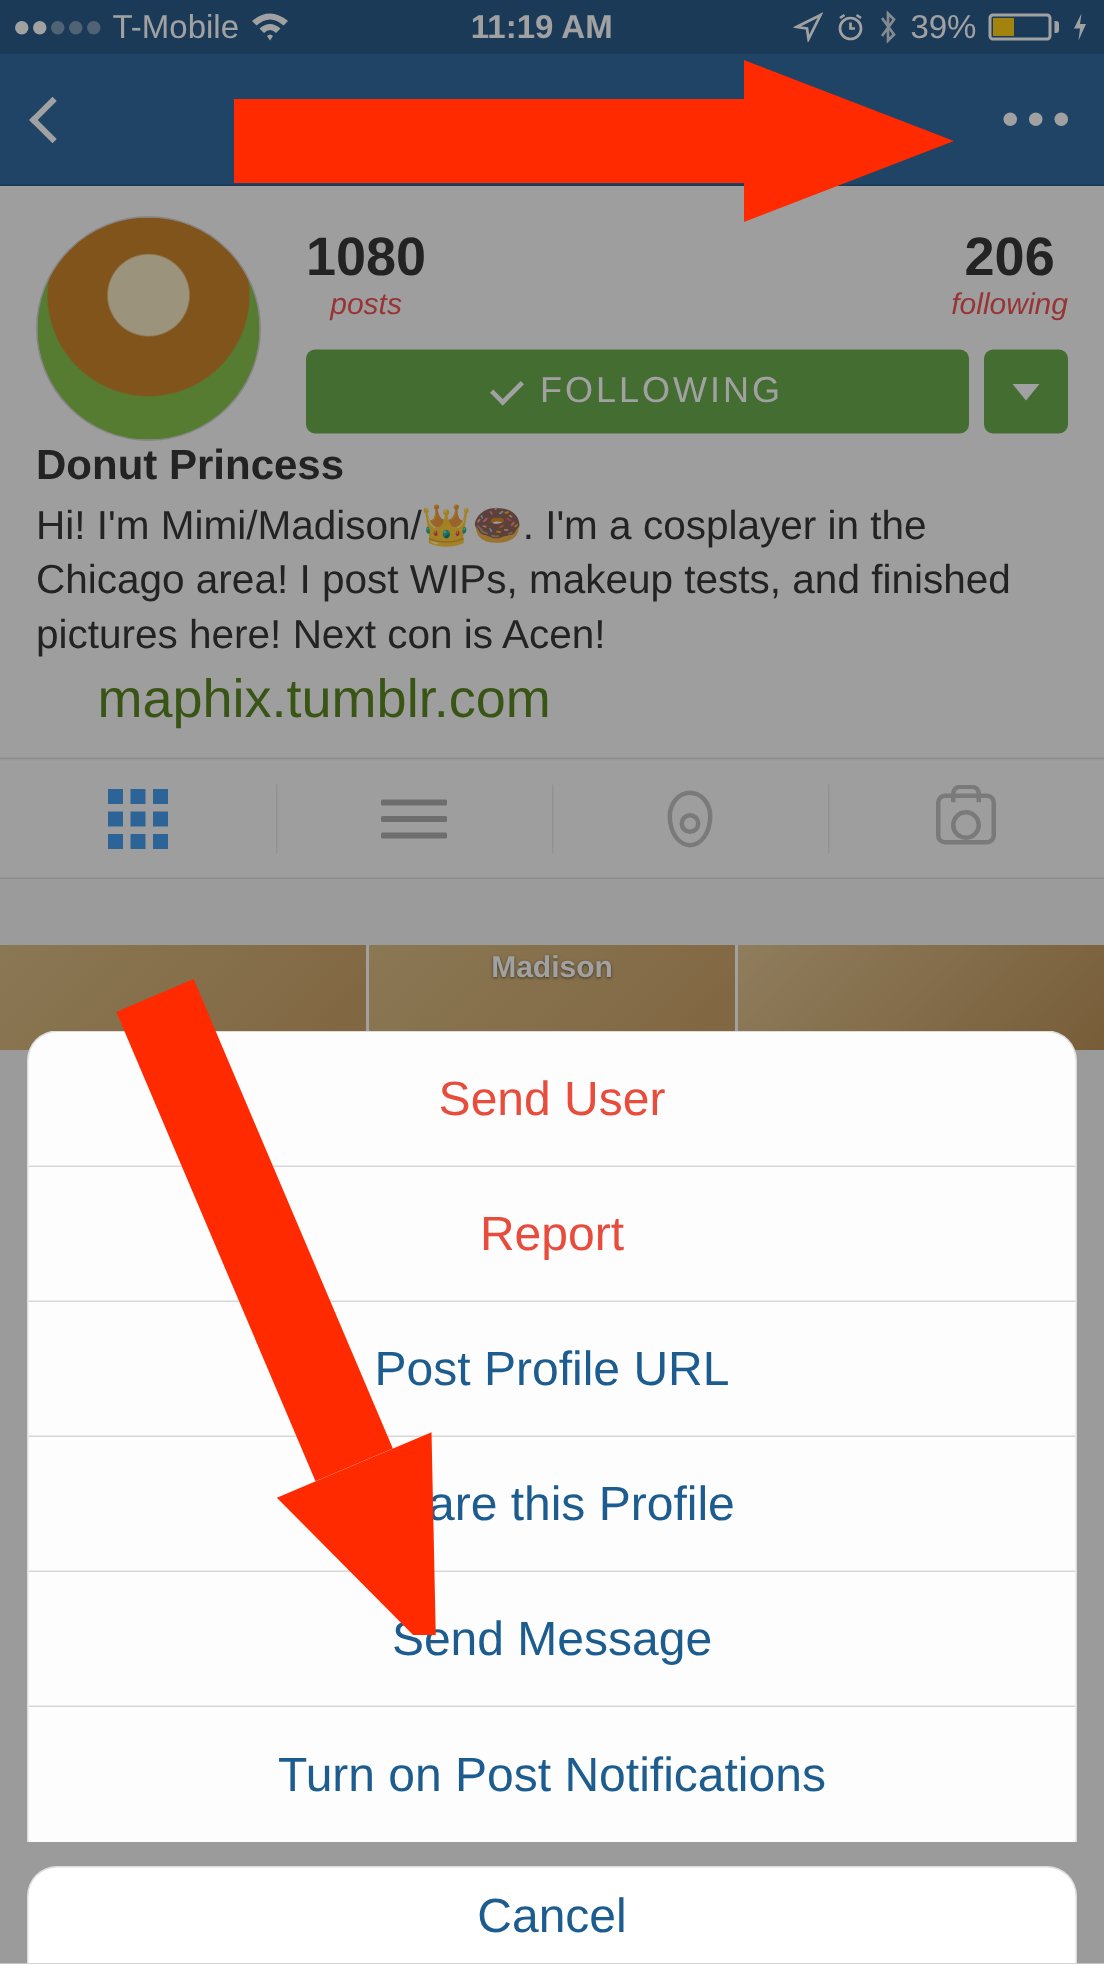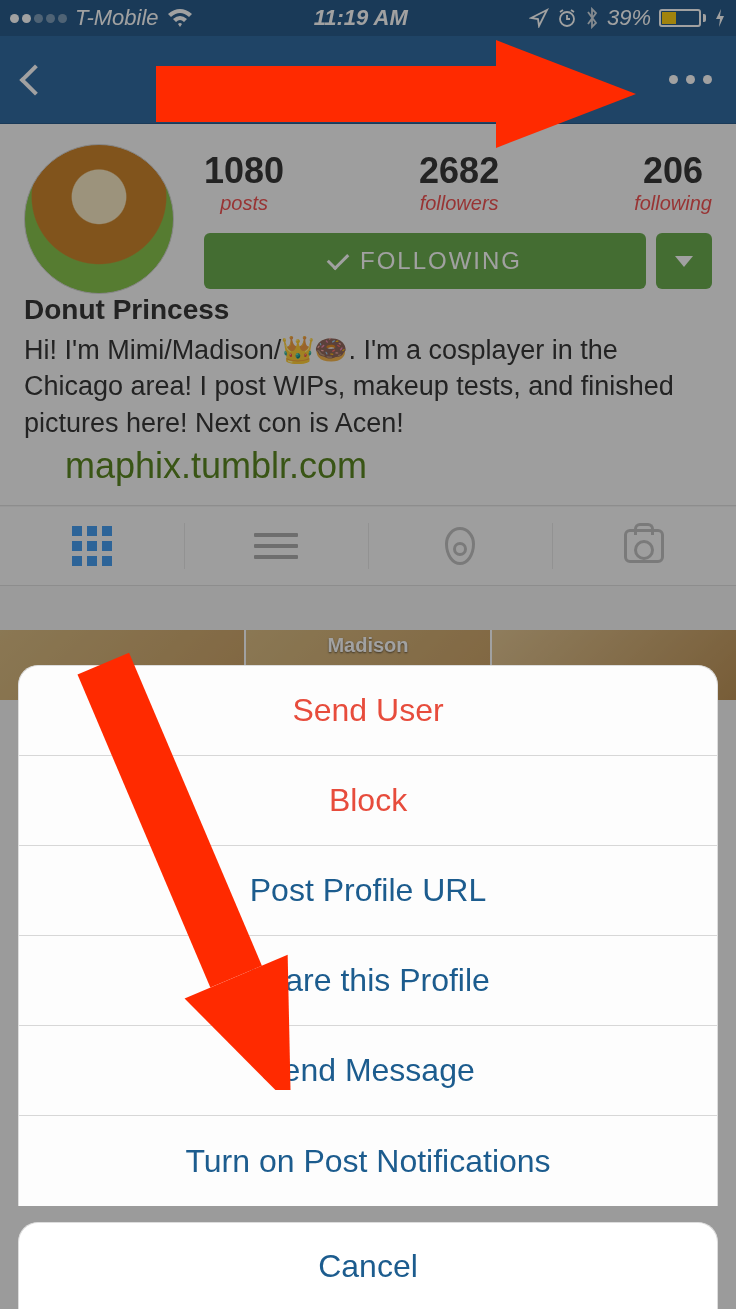--- a/index.html
+++ b/index.html
@@ -1,20 +1,20 @@
 <!DOCTYPE html>
 <html><head>
 <meta charset="utf-8">
 <style>
   * { box-sizing: border-box; margin: 0; padding: 0; }
   html, body { width: 736px; height: 1309px; font-family: -apple-system, Helvetica, Arial, sans-serif; overflow: hidden; }
   .screen { width: 736px; height: 1309px; position: relative; background: #f5f5f5; }
 
   
-  .statusbar { height: 36px; background: #174f82; color: #fff; display: flex; align-items: center; justify-content: space-between; padding: 0 10px; font-size: 22px; font-weight: 500; font-style: italic; }
+  .statusbar { height: 36px; background: #174f82; color: #fff; display: flex; align-items: center; justify-content: space-between; padding: 0 10px; font-size: 22px; font-weight: 500; }
   .statusbar .left, .statusbar .right { display: flex; align-items: center; gap: 8px; }
   .dots { display:flex; gap:3px; align-items:center; }
   .dots span { width:9px; height:9px; border-radius:50%; background: rgba(255,255,255,.4); }
   .dots span.on { background:#fff; }
   .battery { display:inline-flex; align-items:center; gap:2px; }
   .battery .shell { width:42px; height:18px; border:2px solid #fff; border-radius:3px; position:relative; }
   .battery .fill { position:absolute; left:1px; top:1px; bottom:1px; width:38%; background:#ffcc00; }
   .battery .cap { width:3px; height:8px; background:#fff; border-radius:0 2px 2px 0; }
 
   
@@ -65,21 +65,21 @@
   .dim { position:absolute; inset:0; background: rgba(30,30,30,0.42); }
 
   
   .sheet { position:absolute; left:18px; right:18px; bottom:0; }
   .sheetgroup { background:#fdfdfd; border-radius:20px 20px 0 0; overflow:hidden; border:1px solid #ddd; border-bottom:none; }
   .sheetbtn { height:90px; display:flex; align-items:center; justify-content:center; font-size:32px; border-bottom:1px solid #d7d7d7; }
   .sheetbtn:last-child { border-bottom:none; }
   .danger { color:#e74c3c; }
   .normal { color:#1c5c8e; }
   .cancelgroup { background:#fff; border-radius:20px 20px 0 0; margin-top:16px; border:1px solid #ddd; border-bottom:none; overflow:hidden;}
-  .cancelgroup .sheetbtn { font-weight:500; height:86px; border-bottom:none; }
+  .cancelgroup .sheetbtn { font-weight:500; height:64px; border-bottom:none; }
 
   
   .arrow1 { position:absolute; left:156px; top:40px; z-index:50; }
   .arrow2 { position:absolute; left:62px; top:640px; z-index:50; }
 </style>
 </head>
 <body>
 
 <div class="screen">
 
@@ -136,24 +136,20 @@
   <div class="profile">
     <div class="prow">
       <div class="avatar"></div>
       <div class="stats">
         <div class="srow">
           <div class="stat">
             <div class="num">1080</div>
             <div class="lbl">posts</div>
           </div>
           <div class="stat">
-            <div class="num">2682</div>
-            <div class="lbl">followers</div>
-          </div>
-          <div class="stat">
             <div class="num">206</div>
             <div class="lbl">following</div>
           </div>
         </div>
         <div class="btnrow">
           <div class="follow">
             <span class="ck"></span>
             <span>FOLLOWING</span>
           </div>
           <div class="dd">
@@ -202,21 +198,21 @@
         <span>Madison</span>
       </div>
     <div class="p"></div>
   </div>
 
   <div class="dim"></div>
 
   <div class="sheet">
     <div class="sheetgroup">
       <div class="sheetbtn danger">Send User</div>
-      <div class="sheetbtn danger">Block</div>
+      <div class="sheetbtn danger">Report</div>
       <div class="sheetbtn normal">Post Profile URL</div>
       <div class="sheetbtn normal">Share this Profile</div>
       <div class="sheetbtn normal">Send Message</div>
       <div class="sheetbtn normal">Turn on Post Notifications</div>
     </div>
     <div class="cancelgroup">
       <div class="sheetbtn normal">Cancel</div>
     </div>
   </div>
 

